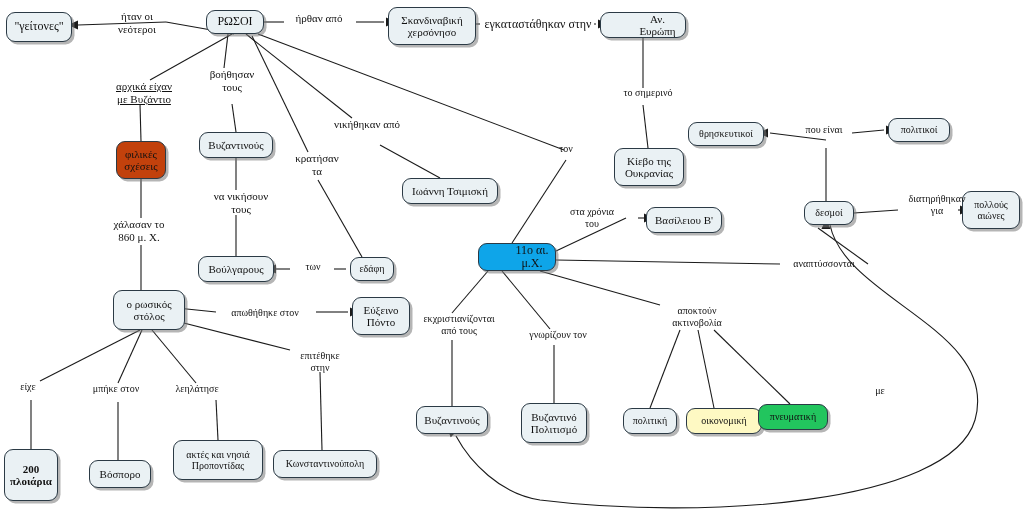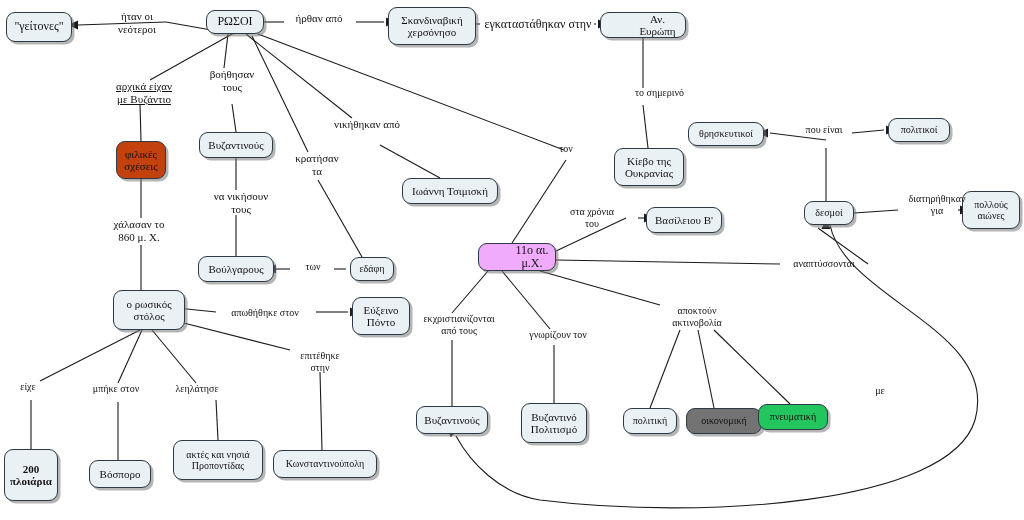--- a/index.html
+++ b/index.html
@@ -145,47 +145,47 @@
     <div class="node" style="left: 89px; top: 460px; width: 62px; height: 28px; font-size: 11px; background: rgb(234, 241, 244); border-color: rgb(43, 58, 69);">
       <span>Βόσπορο</span>
     </div>
     <div class="node" style="left: 173px; top: 440px; width: 90px; height: 40px; font-size: 10px; background: rgb(234, 241, 244); border-color: rgb(43, 58, 69);">
       <span>ακτές και νησιά
 Προποντίδας</span>
     </div>
     <div class="node" style="left: 273px; top: 450px; width: 104px; height: 28px; font-size: 10px; background: rgb(234, 241, 244); border-color: rgb(43, 58, 69);">
       <span>Κωνσταντινούπολη</span>
     </div>
-    <div class="node" style="left: 478px; top: 243px; width: 78px; height: 28px; font-size: 12px; background: #f0abfc; border-color: rgb(43, 58, 69); padding-left: 34px;">
+    <div class="node" style="left: 478px; top: 243px; width: 78px; height: 28px; font-size: 12px; background: #0ea5e9; border-color: rgb(43, 58, 69); padding-left: 34px;">
       <span>11ο αι. μ.Χ.</span>
     </div>
     <div class="node" style="left: 646px; top: 207px; width: 76px; height: 26px; font-size: 11px; background: rgb(234, 241, 244); border-color: rgb(43, 58, 69); text-align: center;">
       <span>Βασίλειου Β'</span>
     </div>
     <div class="node" style="left: 416px; top: 406px; width: 72px; height: 28px; font-size: 11px; background: rgb(234, 241, 244); border-color: rgb(43, 58, 69);">
       <span>Βυζαντινούς</span>
     </div>
     <div class="node" style="left: 521px; top: 403px; width: 66px; height: 40px; font-size: 11px; background: rgb(234, 241, 244); border-color: rgb(43, 58, 69);">
       <span>Βυζαντινό
 Πολιτισμό</span>
     </div>
     <div class="node" style="left: 623px; top: 408px; width: 54px; height: 26px; font-size: 10px; background: rgb(234, 241, 244); border-color: rgb(43, 58, 69);">
       <span>πολιτική</span>
     </div>
-    <div class="node" style="left: 686px; top: 408px; width: 76px; height: 26px; font-size: 10px; background: #737373; border-color: rgb(43, 58, 69); align-items: center;">
+    <div class="node" style="left: 686px; top: 408px; width: 76px; height: 26px; font-size: 10px; background: #fef9c3; border-color: rgb(43, 58, 69); align-items: center;">
       <span>οικονομική</span>
     </div>
     <div class="node" style="left: 758px; top: 404px; width: 70px; height: 26px; font-size: 10px; background: #22c55e; border-color: rgb(43, 58, 69);">
       <span>πνευματική</span>
     </div>
     <div class="lbl" style="left: 102px; top: 10px; width: 70px; font-size: 11px;">ήταν οι
 νεότεροι</div>
     <div class="lbl" style="left: 284px; top: 12px; width: 70px; font-size: 11px;">ήρθαν από</div>
     <div class="lbl" style="left: 478px; top: 18px; width: 120px; font-size: 12px;">εγκαταστάθηκαν στην</div>
-    <div class="lbl" style="left: 612px; top: 87px; width: 72px; font-size: 10px; text-align: right;">το σημερινό</div>
+    <div class="lbl" style="left: 612px; top: 87px; width: 72px; font-size: 10px;">το σημερινό</div>
     <div class="lbl" style="left: 796px; top: 124px; width: 56px; font-size: 10px;">που είναι</div>
     <div class="lbl" style="left: 898px; top: 193px; width: 78px; font-size: 10px;">διατηρήθηκαν
 για</div>
     <div class="lbl" style="left: 782px; top: 258px; width: 84px; font-size: 10px;">αναπτύσσονται</div>
     <div class="lbl" style="left: 104px; top: 80px; width: 80px; font-size: 11px; text-decoration: underline;">αρχικά είχαν
 με Βυζάντιο</div>
     <div class="lbl" style="left: 200px; top: 68px; width: 64px; font-size: 11px;">βοήθησαν
 τους</div>
     <div class="lbl" style="left: 325px; top: 118px; width: 84px; font-size: 11px;">νικήθηκαν από</div>
     <div class="lbl" style="left: 286px; top: 152px; width: 62px; font-size: 11px;">κρατήσαν

